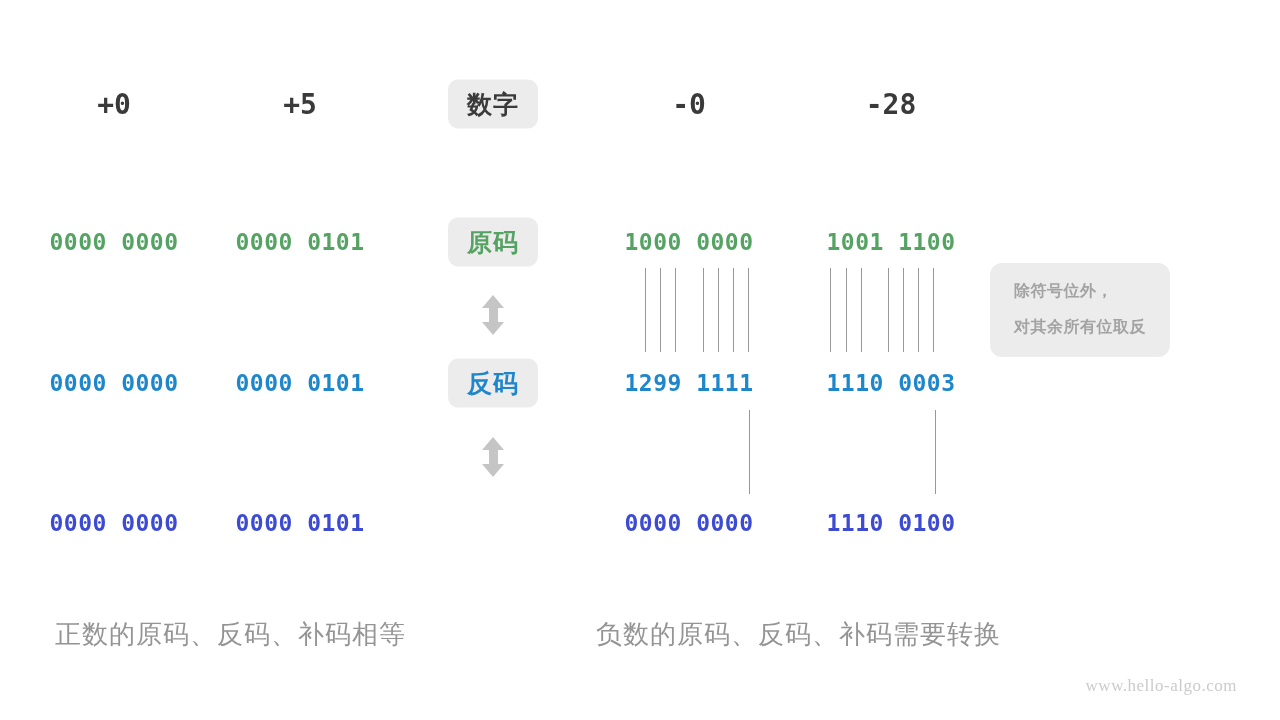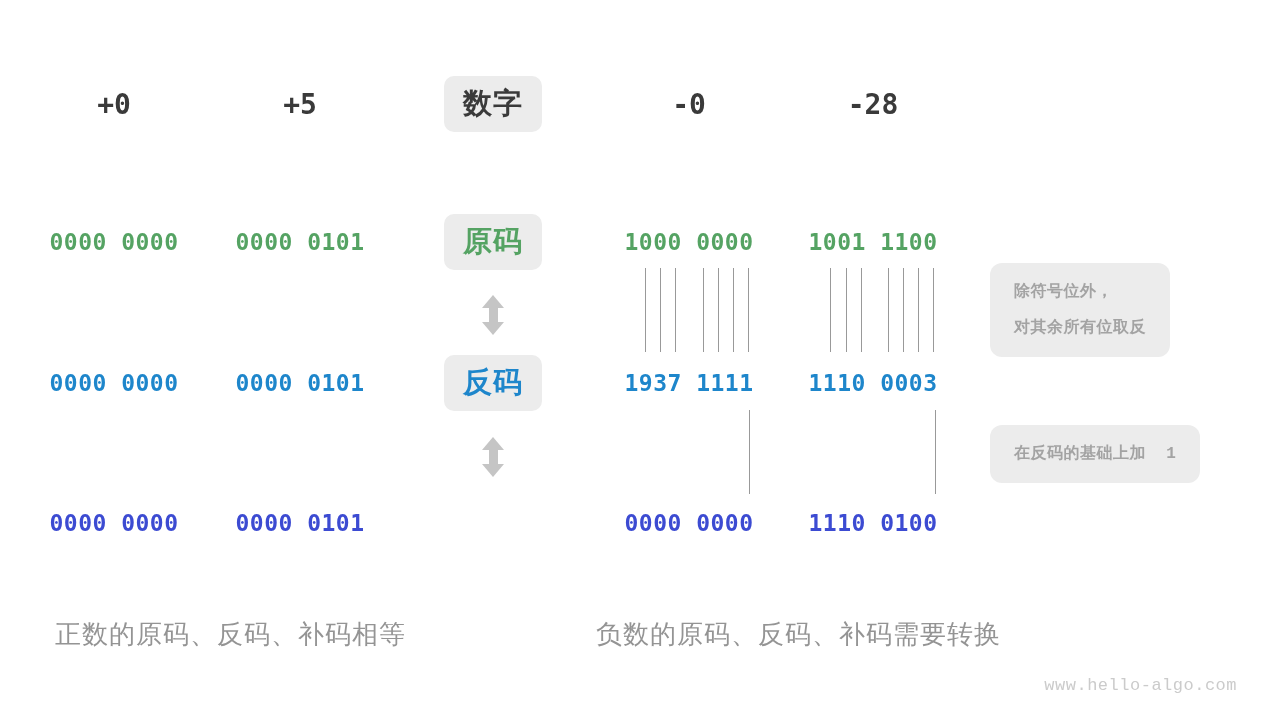--- a/index.html
+++ b/index.html
@@ -5,44 +5,44 @@
   :root{
     --green:#55a363; --blue:#1e86cb; --indigo:#3c4bd2; --ink:#3a3a3a;
     --box-bg:#ececec; --muted:#a3a3a3; --caption:#949494; --line:#999999;
     --arrow:#c5c5c5; --watermark:#cbcbcb;
   }
   *{margin:0;padding:0;box-sizing:border-box;}
   html,body{width:1280px;height:720px;overflow:hidden;background:#ffffff;}
   .canvas{position:relative;width:1280px;height:720px;background:#ffffff;
           font-family:"Liberation Sans",sans-serif;}
   .cell{position:absolute;transform:translate(-50%,-50%);white-space:pre;}
-  .c1{left:114px}.c2{left:300px}.c3{left:493px}.c4{left:689px}.c5{left:873px}
+  .c1{left:114px}.c2{left:300px}.c3{left:493px}.c4{left:689px}.c5{left:891px}
   .rh{top:104px}.r1{top:242px}.r2{top:383px}.r3{top:523px}
   .mono{font-family:"DejaVu Sans Mono",monospace;font-weight:bold;}
   .hnum{font-size:28px;color:var(--ink);}
   .bin{font-size:23px;letter-spacing:0.5px;}
   .green{color:var(--green);} .blue{color:var(--blue);} .indigo{color:var(--indigo);}
   .ink{color:var(--ink);}
-  .tag{background:var(--box-bg);border-radius:10px;font-weight:bold;font-size:29px;
+  .tag{background:var(--box-bg);border-radius:10px;font-weight:bold;font-size:25px;
        padding:8px 19px;letter-spacing:1px;}
   .tick{position:absolute;width:1px;height:84px;background:var(--line);}
   .arrow{position:absolute;left:493px;transform:translateX(-50%);
          display:flex;flex-direction:column;align-items:center;}
   .tri-up{width:0;height:0;border-left:11px solid transparent;
           border-right:11px solid transparent;border-bottom:13px solid var(--arrow);}
   .tri-down{width:0;height:0;border-left:11px solid transparent;
           border-right:11px solid transparent;border-top:13px solid var(--arrow);}
   .stem{width:9px;height:14px;background:var(--arrow);}
   .note{position:absolute;background:var(--box-bg);border-radius:12px;
         color:var(--muted);font-weight:bold;font-size:16px;line-height:36px;
         padding:11px 24px;white-space:pre;letter-spacing:0.5px;font-family:Liberation Mono, monospace;}
   .caption{position:absolute;top:617px;font-size:26px;font-weight:normal;
            color:var(--caption);letter-spacing:1px;white-space:pre;}
   .watermark{position:absolute;right:43px;top:676px;font-size:17px;
-             font-family:Liberation Mono, monospace;color:var(--watermark);
+             font-family:Liberation Serif, serif;color:var(--watermark);
              letter-spacing:0.5px;margin-left:16px;}
 </style>
 </head>
 <body>
 
 <div class="canvas">
 
   <div class="cell rh c1 mono hnum">+0</div>
   <div class="cell rh c2 mono hnum">+5</div>
   <div class="cell rh c3 tag ink">数字</div>
@@ -80,33 +80,32 @@
     <div class="stem"></div>
     <div class="tri-down"></div>
   </div>
 
   <div class="note" style="left:990px;top:263px">除符号位外，
 对其余所有位取反</div>
 
   <div class="cell r2 c1 mono bin blue">0000 0000</div>
   <div class="cell r2 c2 mono bin blue">0000 0101</div>
   <div class="cell r2 c3 tag blue">反码</div>
-  <div class="cell r2 c4 mono bin blue">1937 1111</div>
+  <div class="cell r2 c4 mono bin blue">1299 1111</div>
   <div class="cell r2 c5 mono bin blue">1110 0003</div>
 
   <div class="tick" style="left:749px;top:410px"></div>
   <div class="tick" style="left:935px;top:410px"></div>
 
   <div class="arrow" style="top:437px">
     <div class="tri-up"></div>
     <div class="stem"></div>
     <div class="tri-down"></div>
   </div>
 
-  <div class="note" style="left:990px;top:425px">在反码的基础上加  1</div>
 
   <div class="cell r3 c1 mono bin indigo">0000 0000</div>
   <div class="cell r3 c2 mono bin indigo">0000 0101</div>
   <div class="cell r3 c4 mono bin indigo">0000 0000</div>
   <div class="cell r3 c5 mono bin indigo">1110 0100</div>
 
   <div class="caption" style="left:55px">正数的原码、反码、补码相等</div>
   <div class="caption" style="left:596px">负数的原码、反码、补码需要转换</div>
 
   <div class="watermark">www.hello-algo.com</div>

